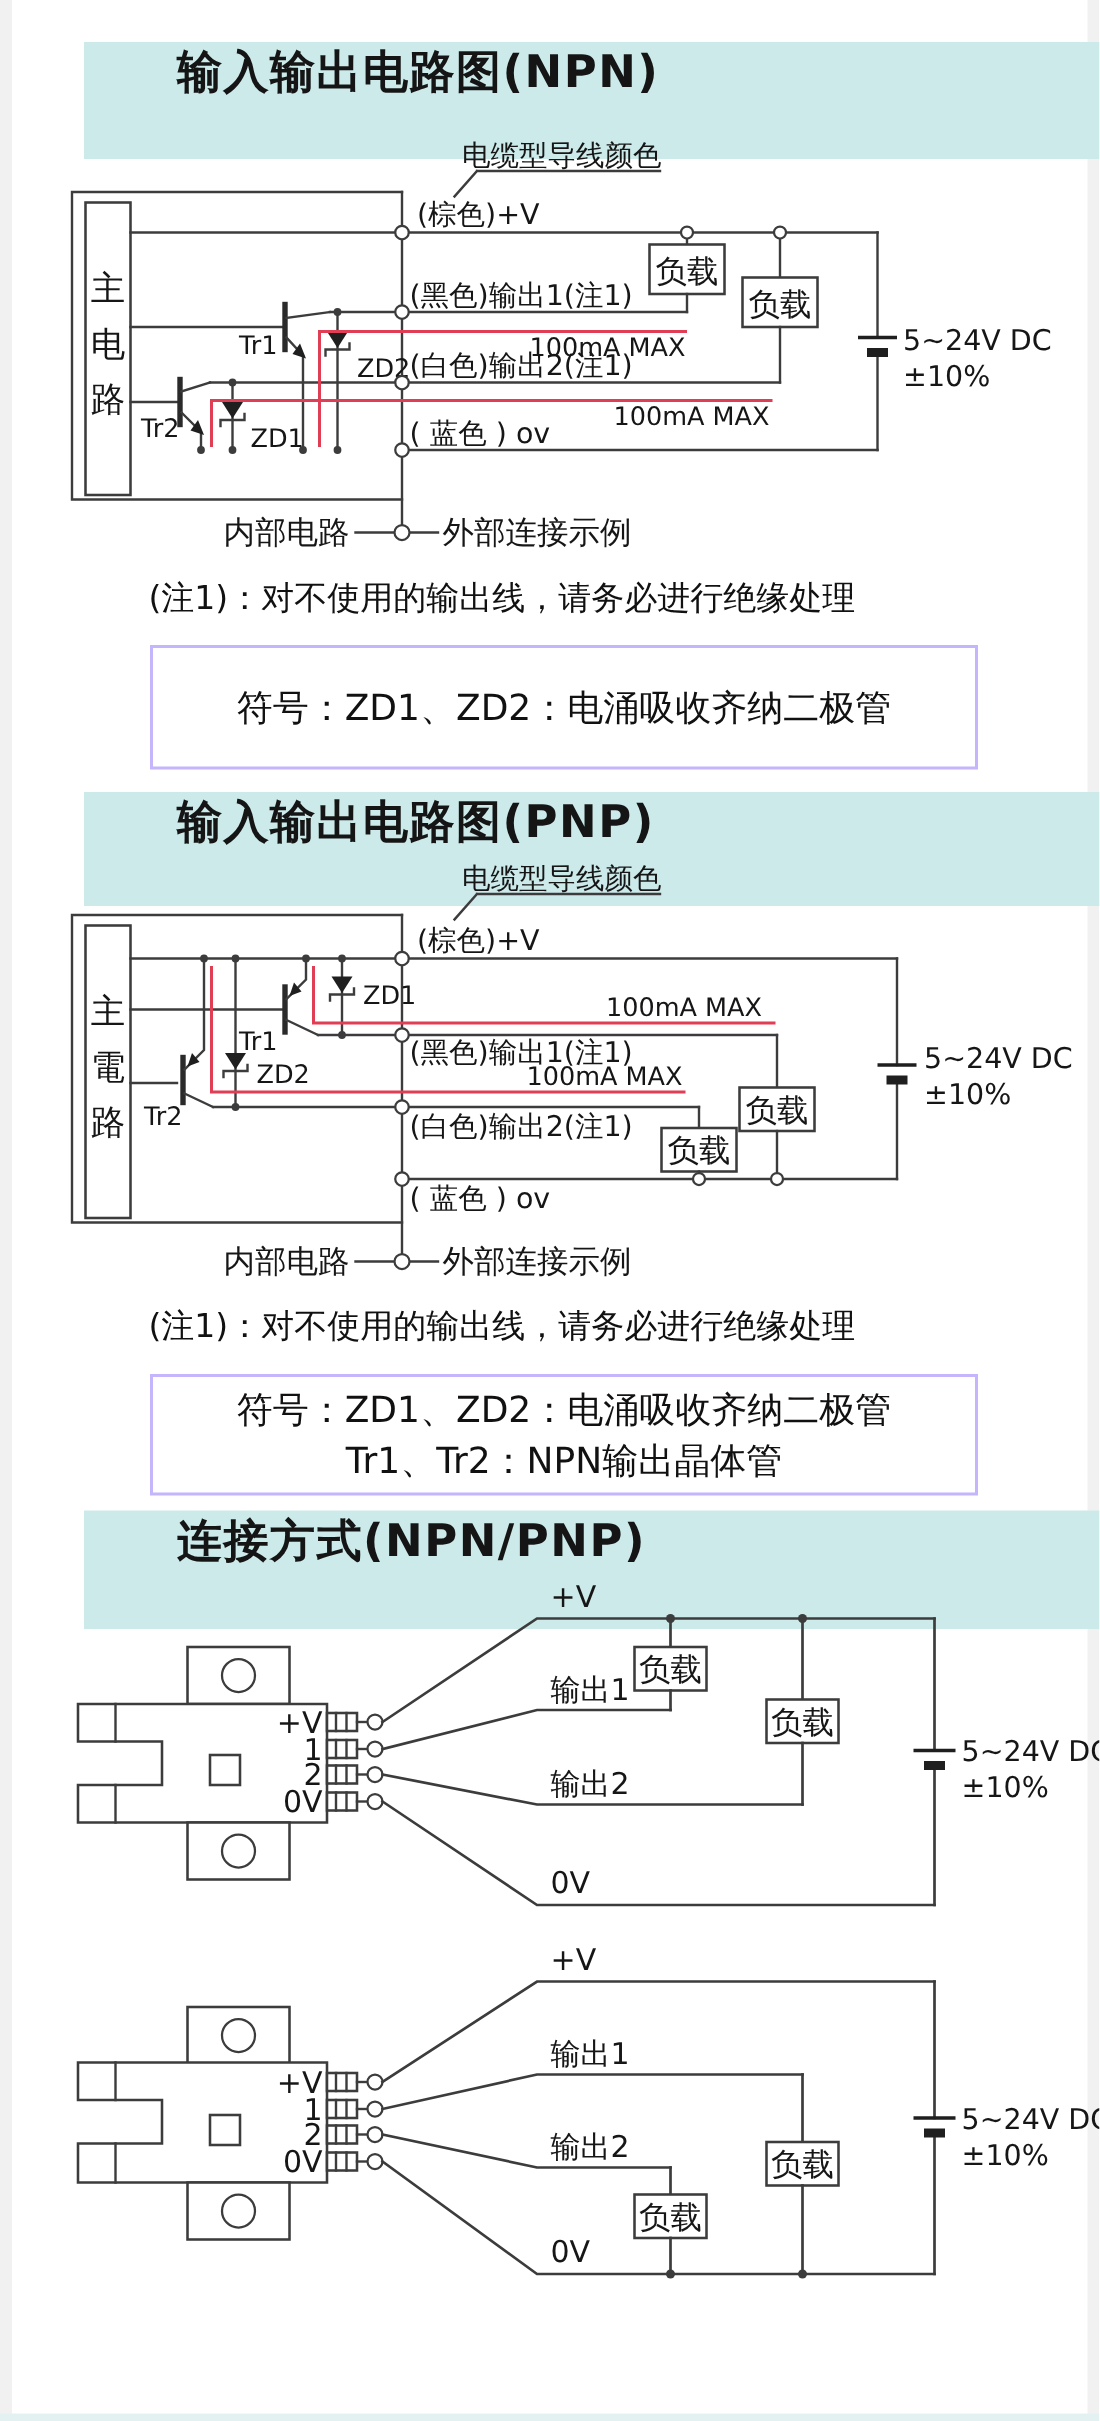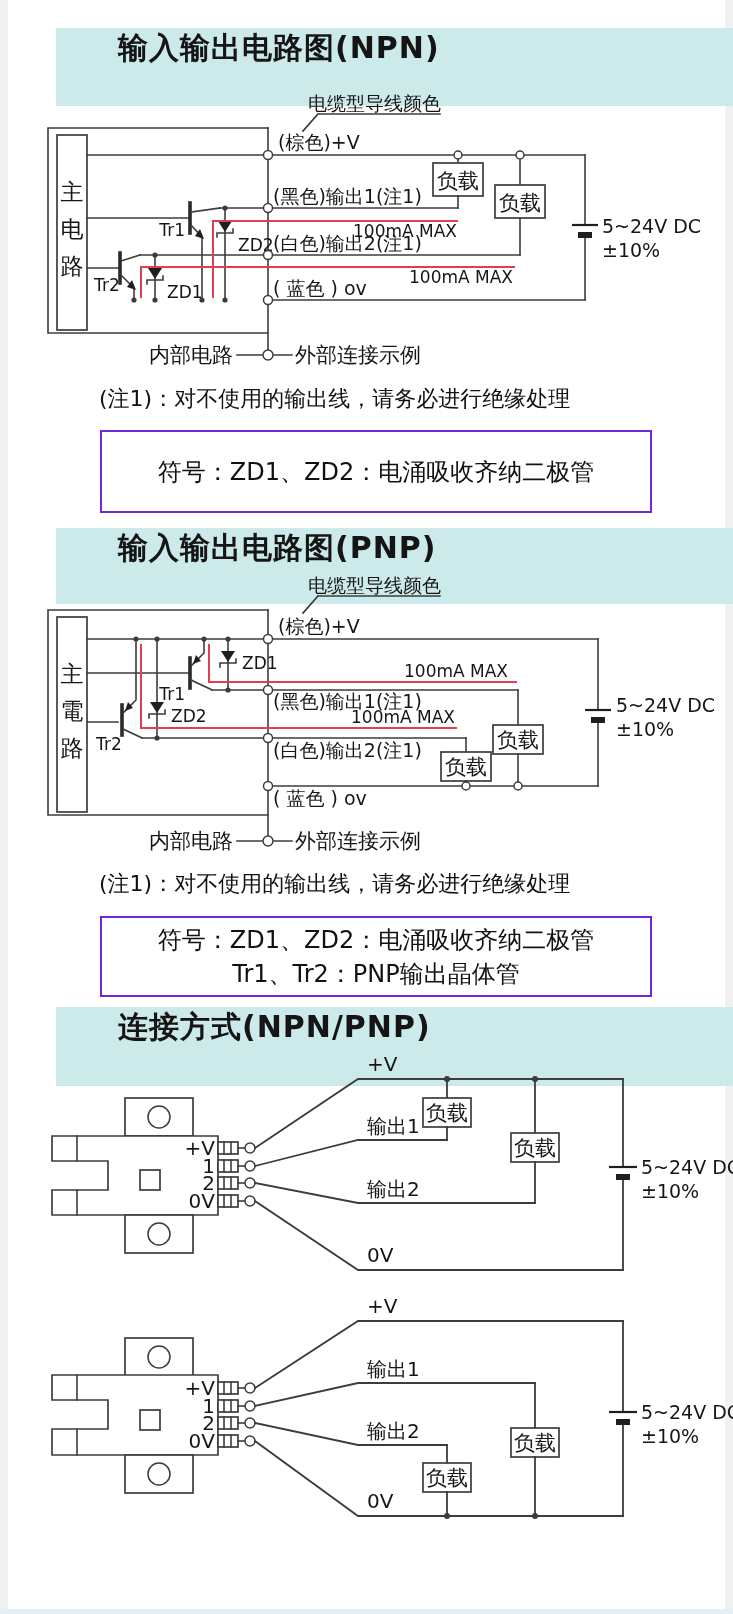--- a/index.html
+++ b/index.html
@@ -3,21 +3,21 @@
 <meta charset="utf-8">
 <style>
   html,body{margin:0;padding:0;background:#ffffff;}
   #page{position:relative;width:733px;height:1614px;background:#ffffff;overflow:hidden;
         font-family:"DejaVu Sans","Liberation Sans",sans-serif;color:#1c1c1c;}
   .siderail{position:absolute;top:0;width:8px;height:1614px;background:#f1f1f1;}
   .bottomstrip{position:absolute;left:0;bottom:0;width:733px;height:5px;background:#e4f1f3;}
   .band{position:absolute;left:56px;width:693px;background:#cdeaea;display:flex;align-items:flex-start;}
   .band .title{padding-left:62px;font-size:30px;font-weight:600;color:#151515;letter-spacing:1px;}
   .note{position:absolute;left:99px;font-size:22px;color:#111;text-align:right;}
-  .legendbox{position:absolute;left:100px;width:548px;border:2px solid #6d28d9;
+  .legendbox{position:absolute;left:100px;width:548px;border:2px solid #c4b5fd;
              display:flex;flex-direction:column;align-items:center;justify-content:center;background:#fff;}
   .legendbox div{font-size:24px;color:#111;line-height:34px;}
   svg{position:absolute;left:0;overflow:visible;}
   .wire{stroke:#3c3c3c;stroke-width:1.6;fill:none;stroke-linecap:square;}
   .wire2{stroke:#3c3c3c;stroke-width:1.8;fill:none;stroke-linecap:square;}
   .bar{stroke:#2a2a2a;stroke-width:3.6;fill:none;stroke-linecap:square;}
   .boxline{fill:#ffffff;stroke:#3c3c3c;stroke-width:1.7;}
   .node{fill:#ffffff;stroke:#3c3c3c;stroke-width:1.5;}
   .dot{fill:#3c3c3c;stroke:none;}
   .redwire{stroke:#df3e54;stroke-width:2;fill:none;}
@@ -246,21 +246,21 @@
 
     <text x="233" y="848" class="t21" text-anchor="end">内部电路</text>
     <path class="wire" d="M237,841 H262 M274,841 H292"></path>
     <circle class="node" cx="268" cy="841" r="5"></circle>
     <text x="295" y="848" class="t21">外部连接示例</text>
   </svg>
 
   <div class="note" style="top:869px;">(注1)：对不使用的输出线，请务必进行绝缘处理</div>
   <div class="legendbox" style="top:916px;height:77px;">
     <div>符号：ZD1、ZD2：电涌吸收齐纳二极管</div>
-    <div>Tr1、Tr2：PNP输出晶体管</div>
+    <div>Tr1、Tr2：NPN输出晶体管</div>
   </div>
 
   <div class="band" style="top:1007px;height:79px;">
     <span class="title">连接方式(NPN/PNP)</span>
   </div>
 
   <svg width="733" height="245" viewBox="0 1050 733 245" style="top:1050px;">
 
     <g>
       <rect class="boxline" x="125" y="1098" width="68" height="38"></rect>

